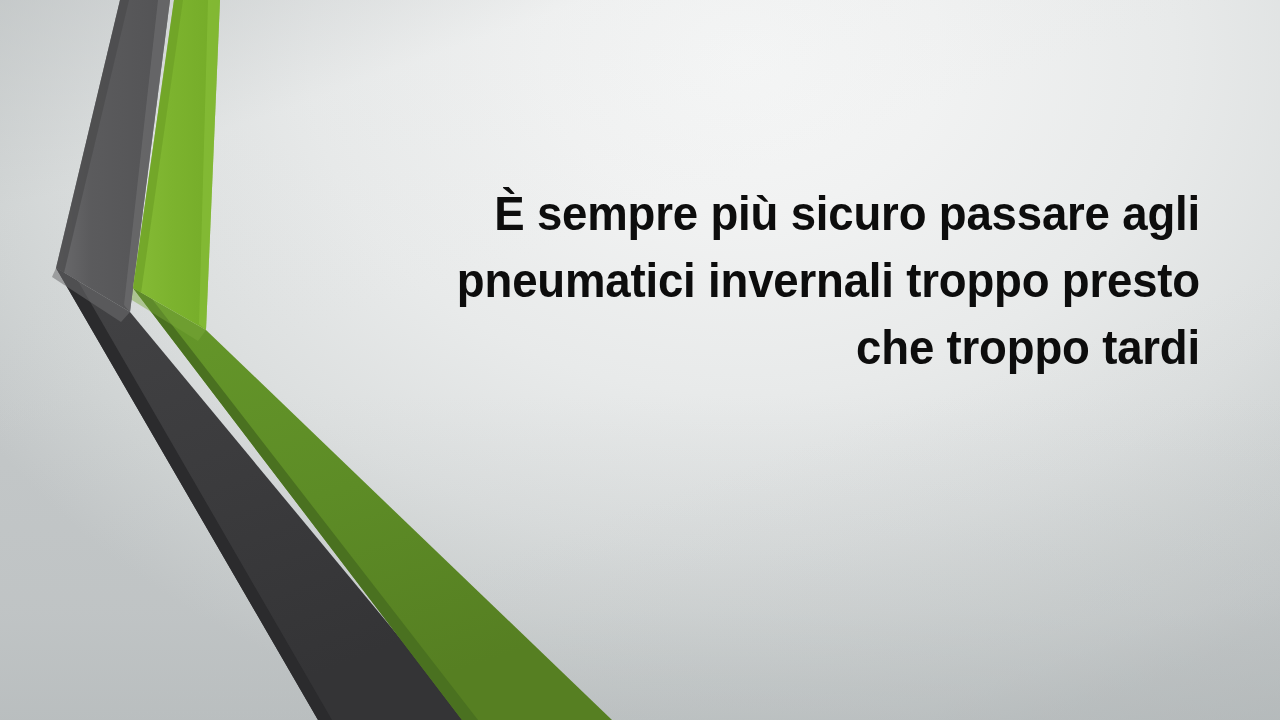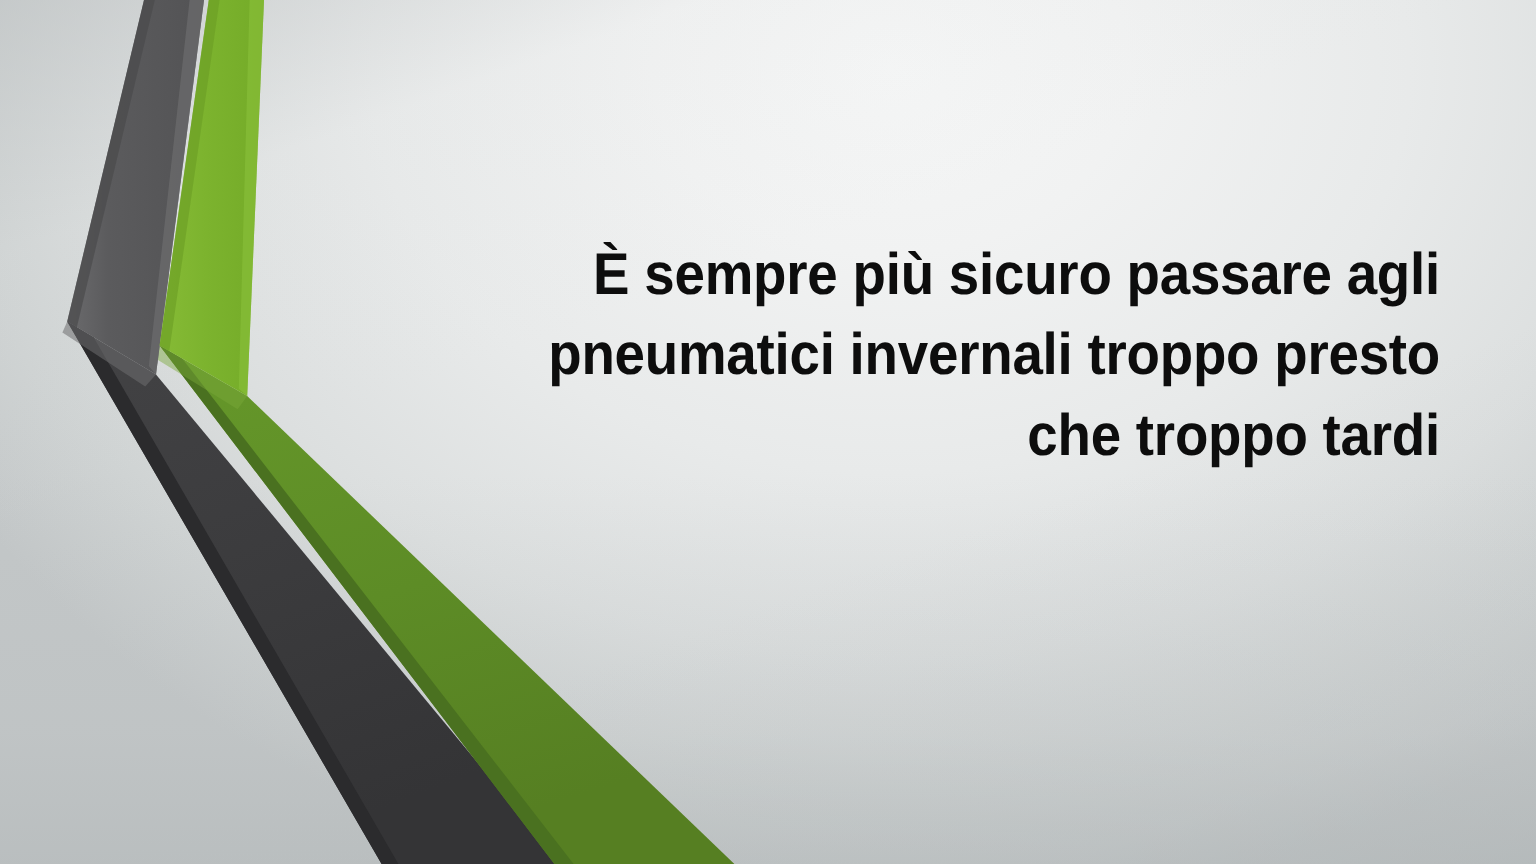--- a/index.html
+++ b/index.html
@@ -64,21 +64,21 @@
     top: 0;
     width: 1280px;
     height: 720px;
     pointer-events: none;
   }
 
   
   .title-block {
     position: absolute;
     left: 300px;
-    top: 196px;
+    top: 180px;
     width: 900px;
     text-align: right;
   }
   .title-line {
     display: block;
     font-family: "Liberation Sans", sans-serif;
     font-weight: bold;
     font-size: 49px;
     line-height: 67px;
     letter-spacing: -0.2px;

